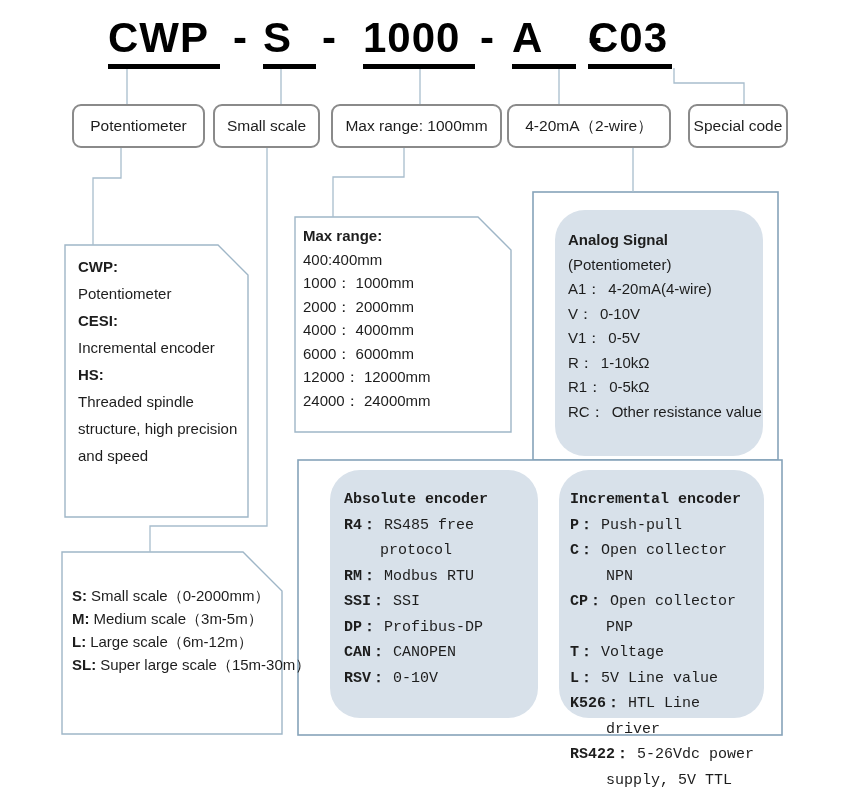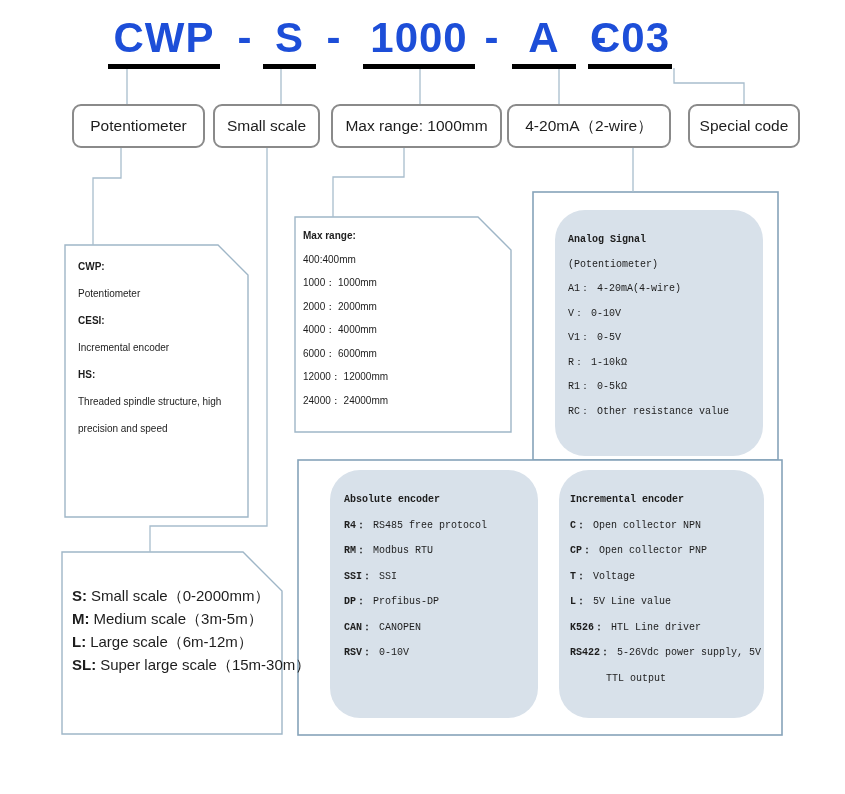--- a/index.html
+++ b/index.html
@@ -4,41 +4,41 @@
 <style>
   html,body{margin:0;padding:0;background:#ffffff;}
   .canvas{
     position:relative;width:845px;height:794px;background:#ffffff;overflow:hidden;
     font-family:"Liberation Sans","DejaVu Sans",sans-serif;color:#1d1d1d;
   }
   .layer{position:absolute;left:0;top:0;}
   
   .seg,.dash{
     position:absolute;top:12px;height:52px;line-height:52px;
-    font-size:42px;font-weight:700;text-align:center;color:#1d4ed8;
+    font-size:42px;font-weight:700;color:#000000;
     letter-spacing:1px;white-space:nowrap;
   }
   .seg{border-bottom:5px solid #000;}
   
   .tbox{
     position:absolute;top:104px;height:44px;box-sizing:border-box;
     border:2px solid #8a8a8a;border-radius:9px;background:#fff;
     display:flex;align-items:center;justify-content:center;
     font-size:15.5px;white-space:nowrap;
   }
   
   .bluepanel{position:absolute;background:#d8e1ea;border-radius:30px;}
   
-  .txt{position:absolute;font-size:10px;}
+  .txt{position:absolute;font-size:15px;}
   .txt .bold{font-weight:700;}
   .pt-line{line-height:27px;white-space:nowrap;}
   .pt-wrap{line-height:27px;}
   .mr-line{line-height:23.5px;white-space:nowrap;}
   .sc-line{line-height:23px;white-space:nowrap;}
-  .an-line{line-height:24.5px;white-space:nowrap;font-family:Liberation Mono, monospace;}
+  .an-line{line-height:24.5px;white-space:nowrap;}
   .enc-line{line-height:25.5px;padding-left:36px;text-indent:-36px;font-family:Liberation Mono, monospace;}
   .key{margin-right:7px;}
   .keyb{font-weight:700;margin-right:7px;}
 </style>
 </head>
 <body>
 
 <div class="canvas">
 
   <svg class="layer" width="845" height="794" viewBox="0 0 845 794">
@@ -74,21 +74,21 @@
     </div>
   <div class="tbox" style="left:213px;width:107px">
       <span>Small scale</span>
     </div>
   <div class="tbox" style="left:331px;width:171px">
       <span>Max range: 1000mm</span>
     </div>
   <div class="tbox" style="left:507px;width:164px">
       <span>4-20mA（2-wire）</span>
     </div>
-  <div class="tbox" style="left:688px;width:112px">
+  <div class="tbox" style="left:688px;width:100px">
       <span>Special code</span>
     </div>
 
   <div class="bluepanel" style="left:555px;top:210px;width:208px;height:246px"></div>
   <div class="bluepanel" style="left:330px;top:470px;width:208px;height:248px"></div>
   <div class="bluepanel" style="left:559px;top:470px;width:205px;height:248px"></div>
 
   <div class="txt" style="left:78px;top:253px;width:164px">
     <div class="pt-line bold">CWP:</div>
     <div class="pt-line">Potentiometer</div>
@@ -132,20 +132,21 @@
     <div class="enc-line"><span class="keyb">R4：</span><span>RS485 free protocol</span></div>
     <div class="enc-line"><span class="keyb">RM：</span><span>Modbus RTU</span></div>
     <div class="enc-line"><span class="keyb">SSI：</span><span>SSI</span></div>
     <div class="enc-line"><span class="keyb">DP：</span><span>Profibus-DP</span></div>
     <div class="enc-line"><span class="keyb">CAN：</span><span>CANOPEN</span></div>
     <div class="enc-line"><span class="keyb">RSV：</span><span>0-10V</span></div>
   </div>
 
   <div class="txt" style="left:570px;top:487px;width:192px">
     <div class="enc-line bold">Incremental encoder</div>
+    <div class="enc-line"><span class="keyb">P：</span><span>Push-pull</span></div>
     <div class="enc-line"><span class="keyb">C：</span><span>Open collector NPN</span></div>
     <div class="enc-line"><span class="keyb">CP：</span><span>Open collector PNP</span></div>
     <div class="enc-line"><span class="keyb">T：</span><span>Voltage</span></div>
     <div class="enc-line"><span class="keyb">L：</span><span>5V Line value</span></div>
     <div class="enc-line"><span class="keyb">K526：</span><span>HTL Line driver</span></div>
     <div class="enc-line"><span class="keyb">RS422：</span><span>5-26Vdc power supply, 5V TTL output</span></div>
   </div>
 
 </div>
 

